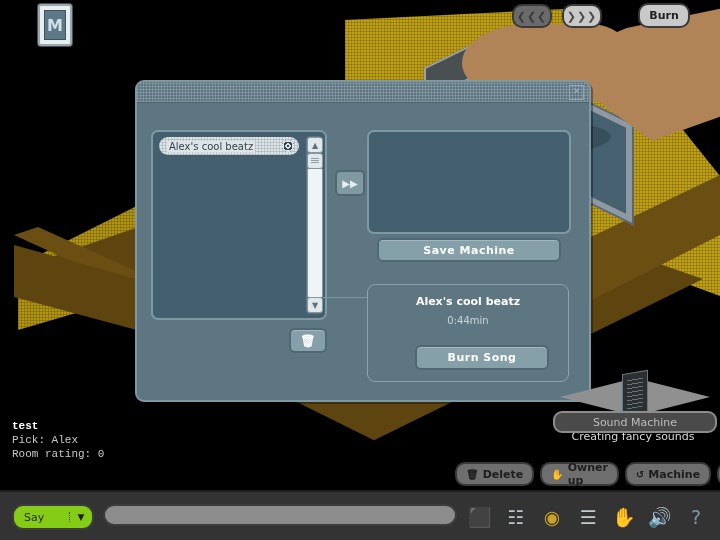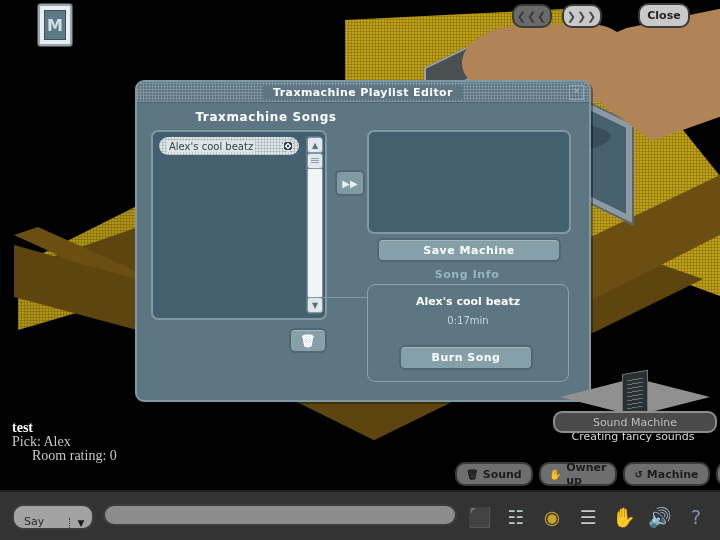--- a/index.html
+++ b/index.html
@@ -281,21 +281,21 @@
     color:#ffffff; font-family:"DejaVu Sans", sans-serif; font-weight:bold;
     font-size:11px; letter-spacing:.5px;
     display:flex; align-items:center; justify-content:center;
     cursor:pointer;
     box-shadow: inset 0 1px 0 rgba(255,255,255,.25);
   }
   #btn-save { left:240px; top:156px; width:180px; height:20px; }
   #btn-edit { left:14px; top:246px; width:131px; height:21px; }
   #btn-trash { left:152px; top:246px; width:34px; height:21px; font-size:12px; }
   #btn-new  { left:14px; top:274px; width:192px; height:22px; }
-  #btn-burn { left:262px; top:263px; width:130px; height:21px; }
+  #btn-burn { left:278px; top:263px; width:130px; height:21px; }
 
   #song-info-label {
     position:absolute; left:230px; top:186px; width:200px; text-align:center;
     color:#93b6c2; font-size:11px; font-weight:bold; font-family:"DejaVu Sans", sans-serif;
     letter-spacing:.6px;
   }
   #song-info-panel {
     position:absolute; left:230px; top:202px; width:200px; height:96px;
     background:#5d7682; border:1px solid #8aa3ad; border-radius:8px;
   }
@@ -308,26 +308,26 @@
     color:#c8d6da; font-size:10px; font-family:"DejaVu Sans", sans-serif;
   }
   .connector {
     position:absolute; left:186px; top:215px; width:46px; height:1px;
     background:#7f99a4;
   }
 
   
   .room-info {
     position:absolute; left:12px;
-    color:#c8c8c8; font-size:14px; font-family:Liberation Serif, serif;
+    color:#c8c8c8; font-size:11px; font-family:Liberation Mono, monospace;
     white-space:nowrap;
   }
   #room-name { top:420px; color:#ffffff; font-weight:bold; }
   #room-owner { top:434px; }
-  #room-rating { top:448px;margin-left:20px; }
+  #room-rating { top:448px; }
 
   
   .furni-icon {
     position:absolute; left:622px; top:372px; width:24px; height:40px;
     background:#2a2f31; border:1px solid #6e7578;
     transform: skewY(-10deg);
   }
   .furni-icon::after{
     content:""; position:absolute; left:4px; top:5px; right:4px; bottom:5px;
     background: repeating-linear-gradient(0deg, #6b7376 0 1px, transparent 1px 4px);
@@ -363,22 +363,22 @@
   .action-btn .ic { font-size:10px; }
 
   
   #toolbar {
     position:absolute; left:0; top:490px; width:720px; height:50px;
     background:#333333;
     border-top:2px solid #1d1d1d;
   }
   #say-select {
     position:absolute; left:12px; top:12px; width:78px; height:22px;
-    background:#a3a3a3; border:2px solid #3c3c3c; border-radius:11px;
-    display:flex; align-items:flex-end; cursor:pointer;
+    background:#84cc16; border:2px solid #3c3c3c; border-radius:11px;
+    display:flex; align-items:center; cursor:pointer;
   }
   #say-select .val { flex:1; padding-left:10px; color:#2b2b2b; font-size:11px; font-family:"DejaVu Sans", sans-serif; }
   #say-select .arw {
     width:22px; text-align:center; color:#1d1d1d; font-size:9px;
     border-left:1px dotted #3c3c3c;
   }
   #chat-input {
     position:absolute; left:103px; top:12px; width:354px; height:22px;
     background:#8c8c8c; border:2px solid #3c3c3c; border-radius:11px;
     box-sizing:border-box;
@@ -435,30 +435,28 @@
       <div class="finger"></div>
     </div>
   </div>
 
   <div class="m-logo">
     <div class="inner">M</div>
   </div>
 
   <div class="nav-btn" id="nav-prev">❮❮❮</div>
   <div class="nav-btn" id="nav-next">❯❯❯</div>
-  <div class="nav-btn" id="close-btn">Close</div>
+  <div class="nav-btn" id="close-btn">Burn</div>
 
   <div id="dialog">
 
     <div id="titlebar">
-      <span class="ttl">Traxmachine Playlist Editor</span>
       <div id="title-close">✕</div>
     </div>
 
-    <div class="col-head" id="head-songs">Traxmachine Songs</div>
 
     <div class="listbox" id="songs-list">
       <div class="song-item">
         <span class="lbl">Alex's cool beatz</span>
         <span class="disc"></span>
       </div>
       <div class="scrollbar">
         <div class="sb-track"></div>
         <div class="sb-arrow sb-up">▲</div>
         <div class="sb-thumb"></div>
@@ -469,41 +467,40 @@
     <div class="transfer-btn">▶▶</div>
 
     <div class="listbox" id="playlist-box"></div>
 
     <div class="btn" id="btn-save">Save Machine</div>
 
     <div class="connector"></div>
 
     <div class="btn" id="btn-trash">🗑</div>
 
-    <div id="song-info-label">Song Info</div>
     <div id="song-info-panel">
       <div id="song-info-title">Alex's cool beatz</div>
-      <div id="song-info-length">0:17min</div>
+      <div id="song-info-length">0:44min</div>
     </div>
     <div class="btn" id="btn-burn">Burn Song</div>
   </div>
 
   <div class="room-info" id="room-name">test</div>
   <div class="room-info" id="room-owner">Pick: Alex</div>
   <div class="room-info" id="room-rating">Room rating: 0</div>
 
   <div class="furni-plate"></div>
   <div class="furni-icon"></div>
   <div id="furni-desc">Creating fancy sounds</div>
   <div id="furni-name">Sound Machine</div>
 
   <div id="action-bar">
     <div class="action-btn">
       <span class="ic">🗑</span>
-      <span>Sound</span>
+      <span>Delete</span>
     </div>
     <div class="action-btn">
       <span class="ic">✋</span>
       <span>Owner up</span>
     </div>
     <div class="action-btn">
       <span class="ic">↺</span>
       <span>Machine</span>
     </div>
     <div class="action-btn">

